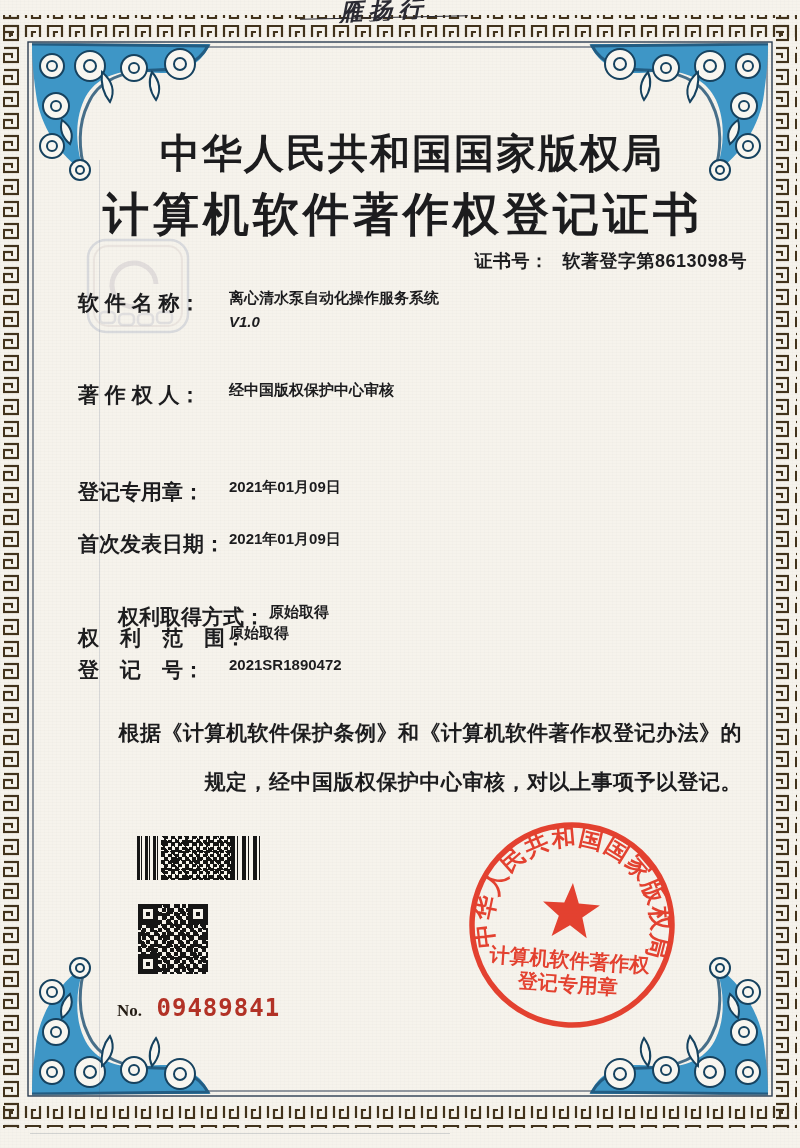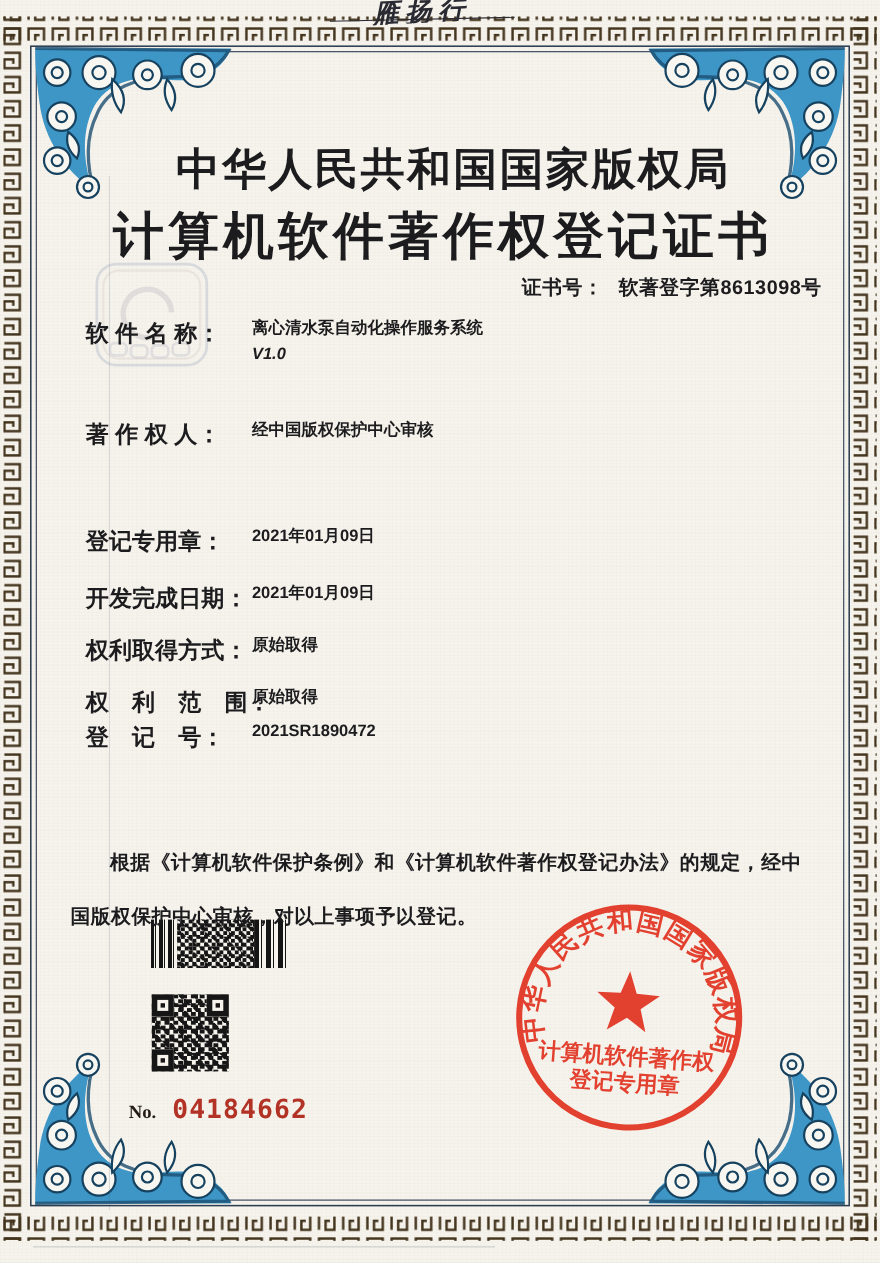--- a/index.html
+++ b/index.html
@@ -38,25 +38,25 @@
     font-family:"Liberation Serif", serif;font-weight:900;font-size:46px;
     letter-spacing:4px;z-index:5;
   }
   .certno-line{right:53px;top:249px;font-size:18px;font-weight:700;z-index:5;letter-spacing:.5px;margin-left:34px;}
   .certno-line .gap{display:inline-block;width:14px;}
   
   .row{left:0;top:0;z-index:5;white-space:pre;}
   .row .lbl{position:absolute;left:78px;font-size:21px;font-weight:700;white-space:pre;}
   .row .val{position:absolute;left:229px;font-size:15px;font-weight:700;white-space:pre;}
   .r0{top:289px;} .r0b{top:313px;font-style:italic;} .r1{top:381px;} .r2{top:478px;}
-  .r3{top:530px;} .r4{top:577px;} .r5{top:624px;} .r6{top:656px;}
+  .r3{top:530px;} .r4{top:603px;margin-left:40px;} .r5{top:624px;} .r6{top:656px;}
   
   .statement{
-    left:64px;top:760px;width:678px;font-size:18px;font-weight:700;
-    line-height:49px;text-indent:2em;z-index:5;letter-spacing:.5px;
+    left:64px;top:708px;width:678px;font-size:21px;font-weight:700;
+    line-height:49px;text-indent:2em;z-index:5;letter-spacing:.5px;text-align:right;
   }
   
   .barcode{left:137px;top:836px;width:124px;height:44px;display:flex;z-index:4;background:#f6f3ec;}
   .bc-l{width:24px;height:100%;
     background:repeating-linear-gradient(90deg,#151515 0 3px,#f6f3ec 3px 4px,#151515 4px 5px,#f6f3ec 5px 8px);}
   .bc-m{width:70px;height:100%;
     background:
       repeating-conic-gradient(#151515 0% 25%, rgba(0,0,0,0) 0% 50%) 0 0/7px 7px,
       repeating-conic-gradient(rgba(0,0,0,0) 0% 25%, #151515 0% 37%, rgba(0,0,0,0) 0% 50%) 3px 2px/11px 9px;}
   .bc-r{width:30px;height:100%;
@@ -163,21 +163,21 @@
   </div>
   <div class="abs row">
     <span class="lbl r1">著 作 权 人：</span>
     <span class="val r1">经中国版权保护中心审核</span>
   </div>
   <div class="abs row">
     <span class="lbl r2">登记专用章：</span>
     <span class="val r2">2021年01月09日</span>
   </div>
   <div class="abs row">
-    <span class="lbl r3">开发完成日期：</span>
+    <span class="lbl r3">首次发表日期：</span>
     <span class="val r3">2021年01月09日</span>
   </div>
   <div class="abs row">
     <span class="lbl r4">权利取得方式：</span>
     <span class="val r4">原始取得</span>
   </div>
   <div class="abs row">
     <span class="lbl r5">权　利　范　围：</span>
     <span class="val r5">原始取得</span>
   </div>
@@ -195,21 +195,21 @@
   </div>
 
   <div class="abs qr">
     <div class="finder f-tl"></div>
     <div class="finder f-tr"></div>
     <div class="finder f-bl"></div>
   </div>
 
   <div class="abs serial">
     <span class="no-prefix">No.</span>
-    <span class="no-digits">04184662</span>
+    <span class="no-digits">09489841</span>
   </div>
 
   <svg id="seal-svg" class="abs" width="220" height="220" viewBox="0 0 220 220">
     <g transform="rotate(4 110 110)" fill="#e23422">
       <circle cx="110" cy="110" r="100" fill="none" stroke="#e23422" stroke-width="5.5"></circle>
       <path id="sealArc" d="M40.7,150 A80,80 0 1 1 179.3,150" fill="none"></path>
       <text font-family="Liberation Serif, serif" font-size="24" font-weight="700" fill="#e23422" letter-spacing="1.5">
         <textPath href="#sealArc" startOffset="50%" text-anchor="middle">中华人民共和国国家版权局</textPath>
       </text>
       <polygon points="108,68 115.3,88 136.5,88.7 119.8,101.8 125.6,122.3 108,110.4 90.4,122.3 96.2,101.8 79.5,88.7 100.7,88"></polygon>

